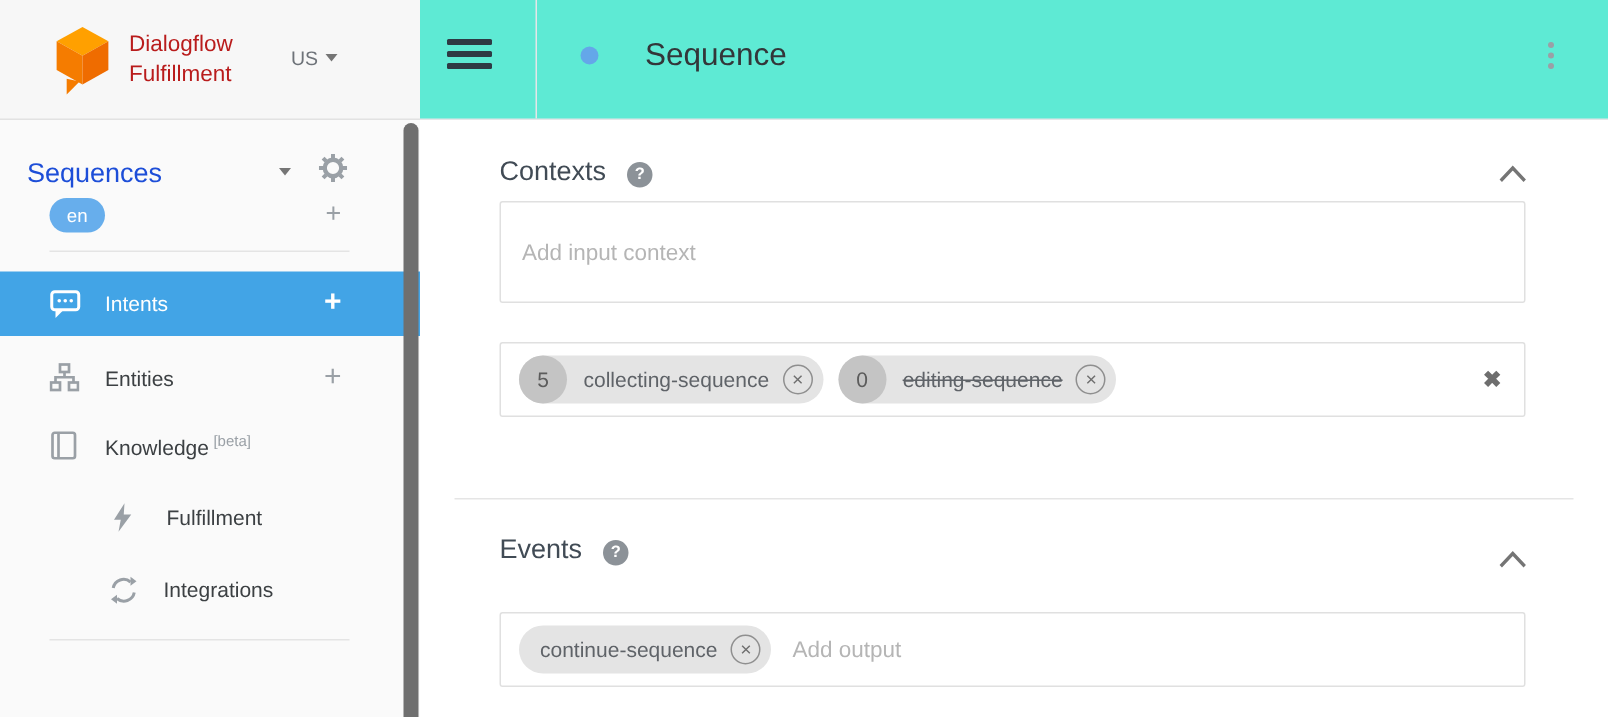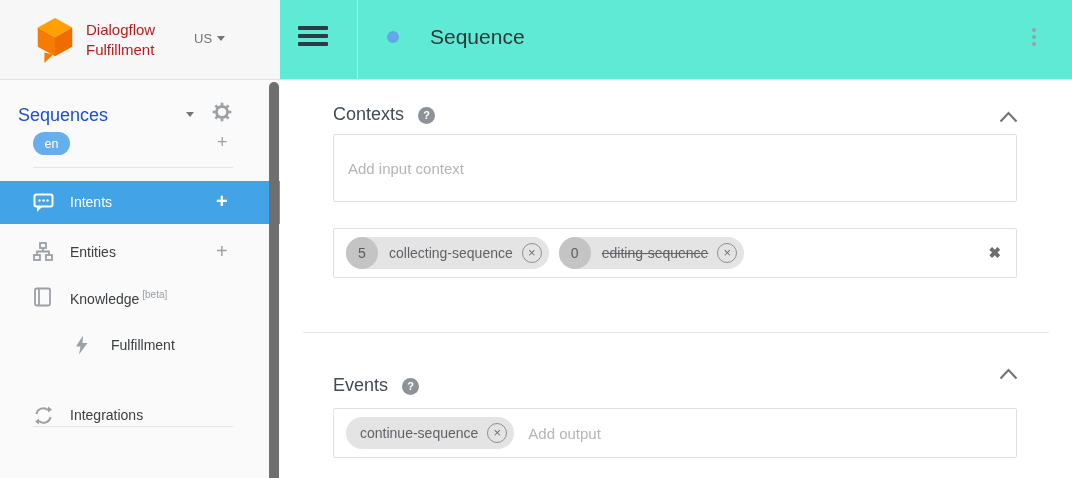--- a/index.html
+++ b/index.html
@@ -147,21 +147,21 @@
 
   <div class="nav-item" style="top:324px;margin-left:41px;">
     <span class="nicon">
       <svg width="16" height="20" viewBox="0 0 16 20">
         <polygon points="9,0.5 2,11.5 6.5,11.5 5,19.5 13.5,8 8.5,8" fill="#9aa0a6"></polygon>
       </svg>
     </span>
     <span class="nlabel">Fulfillment</span>
   </div>
 
-  <div class="nav-item" style="top:394px;">
+  <div class="nav-item" style="top:372px;margin-left:39px;">
     <span class="nicon">
       <svg width="21" height="21" viewBox="0 0 21 21" fill="none" stroke="#9aa0a6" stroke-width="2">
         <path d="M3.5 9 A7 7 0 0 1 15 5"></path>
         <polygon points="15,1.5 15,7.5 19,4.5" fill="#9aa0a6" stroke="none"></polygon>
         <path d="M17.5 12 A7 7 0 0 1 6 16"></path>
         <polygon points="6,13.5 6,19.5 2,16.5" fill="#9aa0a6" stroke="none"></polygon>
       </svg>
     </span>
     <span class="nlabel">Integrations</span>
   </div>
@@ -210,21 +210,21 @@
   <span class="chip">
     <span class="chip-num">0</span>
     <span class="chip-name struck">editing-sequence</span>
     <span class="chip-x">×</span>
   </span>
   <span class="clear-x">✖</span>
 </div>
 
 <div class="section-divider"></div>
 
-<div class="section-title" style="top:375px;">
+<div class="section-title" style="top:356px;">
   <span>Events</span><span class="help-icon">?</span>
 </div>
 <span class="collapse-btn" style="top:366px;">
   <svg width="19" height="12" viewBox="0 0 19 12" fill="none" stroke="#757575" stroke-width="2.2">
       <polyline points="1.5,10.5 9.5,2 17.5,10.5"></polyline>
     </svg>
 </span>
 
 <div class="field chip-field" style="top:408px; height:50px;">
   <span class="chip no-num">

